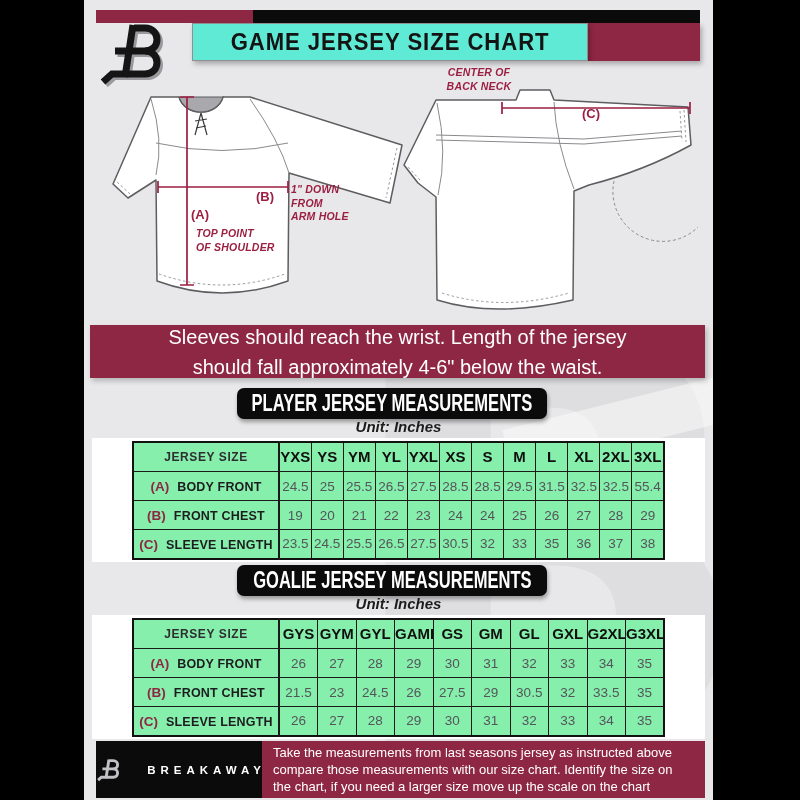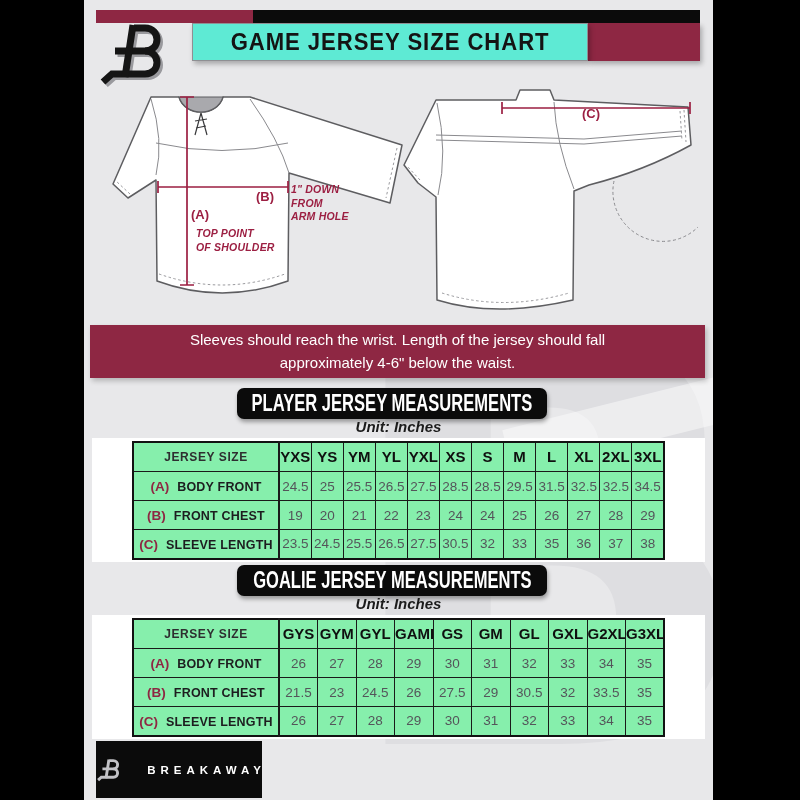--- a/index.html
+++ b/index.html
@@ -48,21 +48,21 @@
   .redline{stroke:var(--line);stroke-width:1.7;fill:none;}
   .diag-label{position:absolute;color:var(--line);z-index:2;}
   .diag-key{font-weight:bold;font-size:13px;}
   .note{font-size:10.5px;font-weight:bold;font-style:italic;line-height:1.3;white-space:pre-line;letter-spacing:.2px;}
 
   
   .banner{
     position:absolute;left:6px;top:325px;width:615px;height:53px;background:var(--accent);z-index:2;
     display:flex;align-items:center;justify-content:center;box-shadow:2px 3px 5px rgba(0,0,0,.22);
   }
-  .banner span{color:#fff;font-size:15px;line-height:1.5;text-align:center;max-width:500px;display:block;}
+  .banner span{color:#fff;font-size:20px;line-height:1.5;text-align:center;max-width:500px;display:block;}
 
   
   .sec-head{
     position:absolute;left:153px;width:310px;height:31px;background:#0B0B0B;border-radius:7px;z-index:2;
     display:flex;align-items:center;justify-content:center;box-shadow:1px 3px 4px rgba(0,0,0,.35);
   }
   .sec-head span{
     color:#fff;font-weight:bold;font-size:23px;letter-spacing:0px;white-space:nowrap;
     transform:scaleX(.72) scaleY(1.02);
   }
@@ -156,20 +156,22 @@
       <path class="seam" d="M530,96 A50,50 0 0 0 614,142" stroke-dasharray="3 2.5"></path>
       <path class="stitch" d="M358,208 Q418,227 485,208"></path>
       <path class="stitch" d="M600,25 L602,57"></path>
       <path class="stitch" d="M596,26 L598,56"></path>
       <path class="stitch" d="M336,95 L323,81"></path>
 
       <path class="redline" d="M418,23 H606 M418,17 V29 M606,17 V29"></path>
     </g>
   </svg>
 
+  <div class="diag-label note" style="left:330px;top:66px;width:130px;text-align:center;">CENTER OF
+BACK NECK</div>
   <div class="diag-label diag-key" style="left:498px;top:106px;">(C)</div>
   <div class="diag-label diag-key" style="left:172px;top:189px;">(B)</div>
   <div class="diag-label note" style="left:207px;top:183px;">1" DOWN
 FROM
 ARM HOLE</div>
   <div class="diag-label diag-key" style="left:107px;top:207px;">(A)</div>
   <div class="diag-label note" style="left:112px;top:227px;">TOP POINT
 OF SHOULDER</div>
 
   <div class="banner">
@@ -221,21 +223,21 @@
             <td class="val">25</td>
             <td class="val">25.5</td>
             <td class="val">26.5</td>
             <td class="val">27.5</td>
             <td class="val">28.5</td>
             <td class="val">28.5</td>
             <td class="val">29.5</td>
             <td class="val">31.5</td>
             <td class="val">32.5</td>
             <td class="val">32.5</td>
-            <td class="val">34.5</td>
+            <td class="val">55.4</td>
           </tr>
           <tr>
             <td class="label-cell"><b>(B)</b><span>FRONT CHEST</span></td>
             <td class="val">19</td>
             <td class="val">20</td>
             <td class="val">21</td>
             <td class="val">22</td>
             <td class="val">23</td>
             <td class="val">24</td>
             <td class="val">24</td>
@@ -345,14 +347,17 @@
   <div class="footer-black">
     <svg width="26" height="30" viewBox="0 0 72 68">
       <g fill="none" stroke="#C2C2C6" stroke-width="8">
         <path d="M34,8 H45 C61,8 61,31 45,31 H15"></path>
         <path d="M45,31 C61,31 61,54 45,54 H12 L3,62"></path>
         <path d="M33,5 L25,57"></path>
       </g>
     </svg>
     <span class="footer-brand">BREAKAWAY</span>
   </div>
+  <div class="footer-maroon">
+    <span>Take the measurements from last seasons jersey as instructed above compare those measurements  with our size chart. Identify the size on the chart, if you need a larger size move up the scale on the chart</span>
+  </div>
 
 </div>
 
 </body></html>

